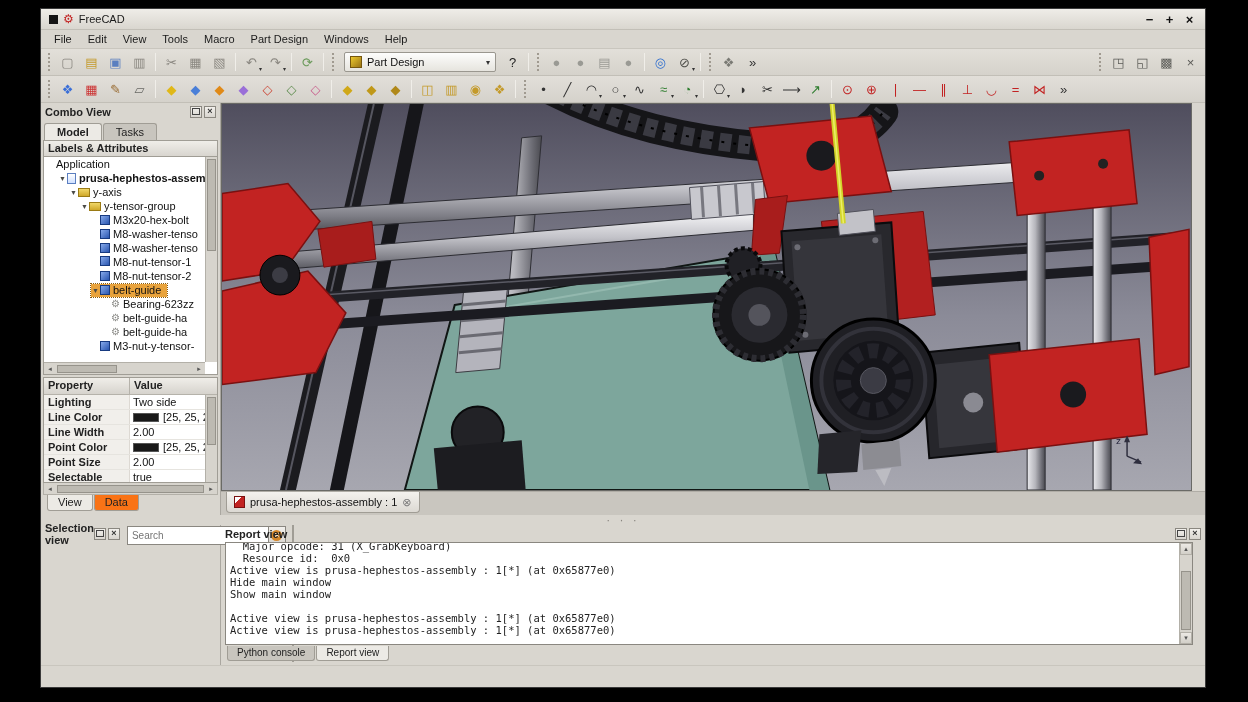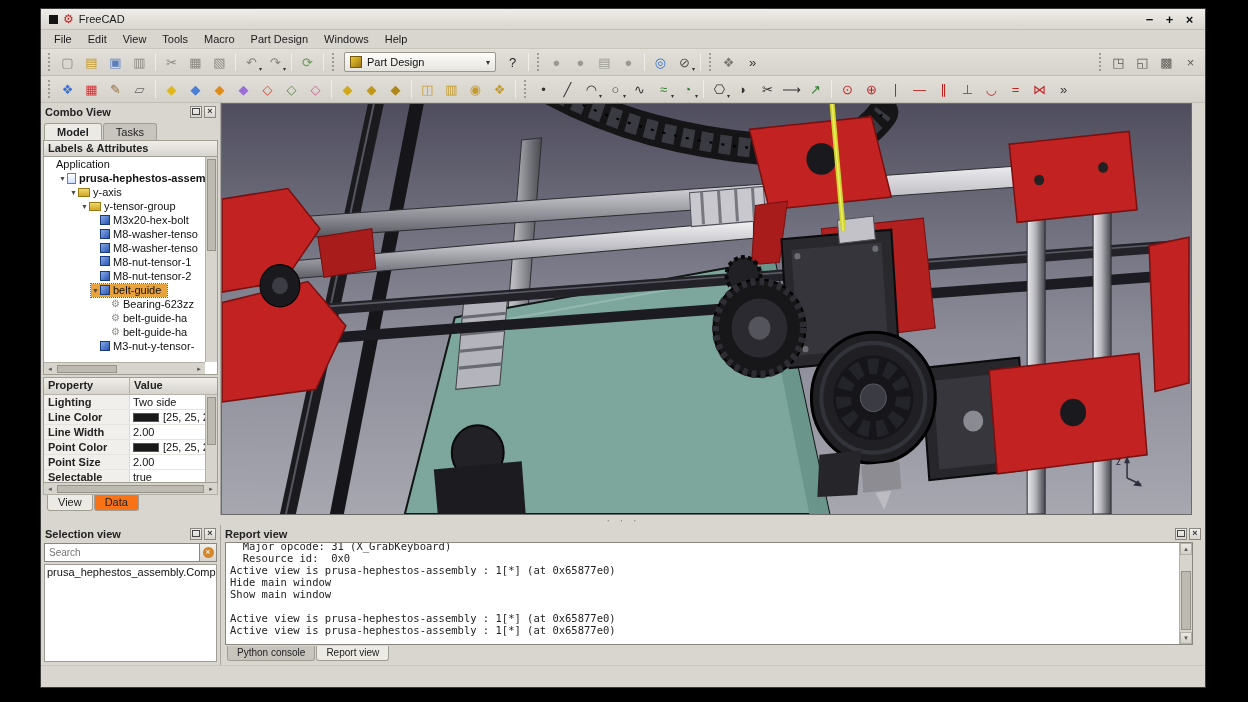--- a/index.html
+++ b/index.html
@@ -72,21 +72,21 @@
   .viewport svg{display:block;}
   .doctabbar{height:24px;background:#c9c6bf;border-top:1px solid #b0ada6;display:flex;align-items:flex-start;padding:0 0 0 5px;}
   .doctab{height:21px;display:flex;align-items:center;gap:5px;padding:0 7px;font-size:11px;color:#111;background:linear-gradient(#f4f2ee,#dcd9d3);border:1px solid #a09d95;border-top:none;border-radius:0 0 4px 4px;}
   .fc-doc{width:11px;height:12px;background:linear-gradient(135deg,#ffffff 0 35%,#c22322 35%);border:1px solid #7a1010;flex:none;}
   .doctab-close{color:#777;font-size:11px;line-height:1;}
   
   .hsplit{height:10px;display:flex;align-items:center;justify-content:center;color:#8a8780;font-size:12px;letter-spacing:3px;}
   .hsplit::after{content:"· · ·";line-height:0;}
   
   .bottomrow{height:140px;display:flex;min-height:0;}
-  .selview{width:180px;flex:none;display:flex;flex-direction:column;border-right:1px solid #aaa7a0;}
+  .selview{width:180px;flex:none;display:flex;flex-direction:row;border-right:1px solid #aaa7a0;}
   .searchrow{height:19px;margin:1px 3px 2px;display:flex;align-items:stretch;}
   .searchinput{flex:1;min-width:0;border:1px solid #8a8780;background:#fff;font-size:10px;padding:0 4px;font-family:"Liberation Sans",sans-serif;color:#222;}
   .searchclear{width:17px;display:flex;align-items:center;justify-content:center;border:1px solid #8a8780;border-left:none;background:linear-gradient(#f2f0ec,#d8d5cf);}
   .searchclear::before{content:"×";width:11px;height:11px;border-radius:50%;background:#d4862a;color:#fff;font-size:9px;line-height:11px;text-align:center;}
   .sel-list{flex:1;margin:0 3px 3px;background:#fff;border:1px solid #a09d95;font-size:11px;color:#111;overflow:hidden;}
   .sel-item{padding:1px 2px;white-space:nowrap;}
   .reportview{flex:1;display:flex;flex-direction:column;min-width:0;}
   .console{flex:1;margin:0 12px 1px 4px;background:#fff;border:1px solid #8a8780;position:relative;overflow:hidden;}
   .console-text{position:absolute;left:0;top:0;right:13px;bottom:0;padding:2px 4px;margin-top:-5px;font-family:"DejaVu Sans Mono",monospace;font-size:10.5px;line-height:12px;color:#222;white-space:pre;overflow:hidden;}
   .cscroll{position:absolute;top:0;right:0;bottom:0;width:13px;background:#d7d4cd;border-left:1px solid #b3b0a8;}
@@ -652,20 +652,27 @@
           </g>
           <g>
             <line x1="906" y1="354" x2="906" y2="338" stroke="#2e2e3e" stroke-width="1.5"></line>
             <polygon points="903,340 909,340 906,333" fill="#2e2e3e"></polygon>
             <line x1="906" y1="354" x2="920" y2="360" stroke="#2e2e3e" stroke-width="1.5"></line>
             <polygon points="917,356 921,362 912,361" fill="#2e2e3e"></polygon>
             <text x="895" y="342" font-size="10" fill="#23233a">z</text>
           </g>
         </svg>
       </div>
+      <div class="doctabbar">
+        <div class="doctab">
+          <span class="fc-doc"></span>
+          <span>prusa-hephestos-assembly : 1</span>
+          <span class="doctab-close">⊗</span>
+        </div>
+      </div>
     </div>
   </div>
 
   <div class="hsplit"></div>
 
   <div class="bottomrow">
     <div class="selview">
       <div class="dockheader">
         <span>Selection view</span>
         <span class="dockbtns">

